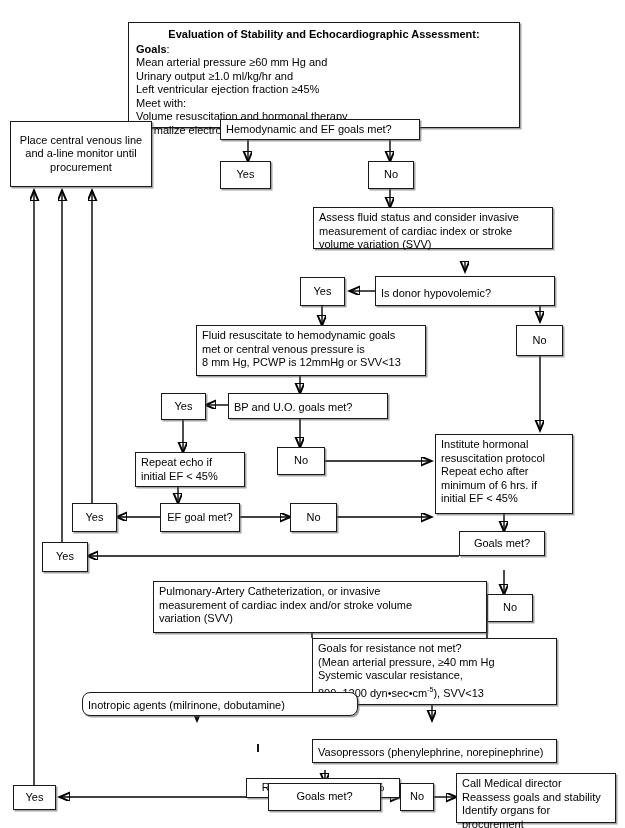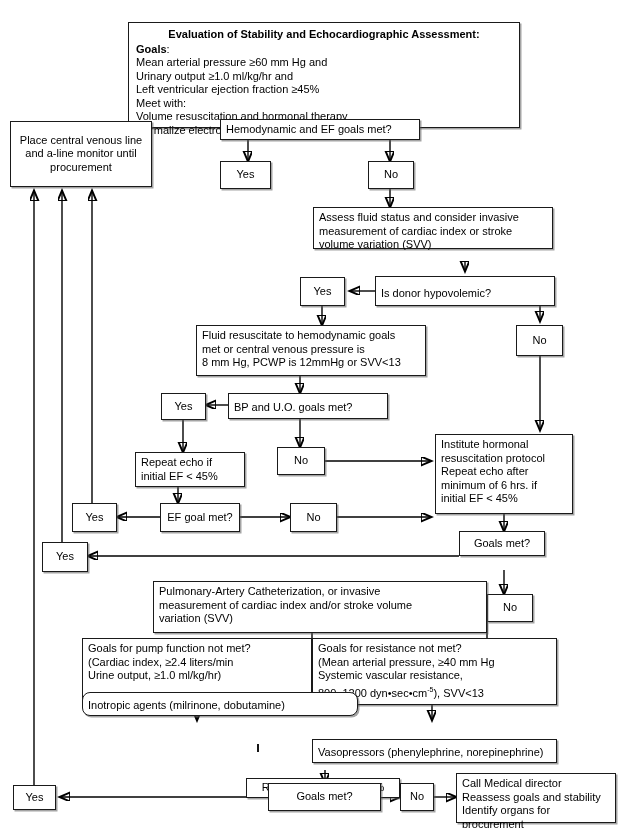--- a/index.html
+++ b/index.html
@@ -205,25 +205,20 @@
   <div class="node ctr" style="left:487px;top:594px;width:46px;height:28px;">
     <span class="txt">No</span>
   </div>
 
   <div class="node lft" style="left:153px;top:581px;width:334px;height:52px;">
     <span class="txt">Pulmonary-Artery Catheterization, or invasive
 measurement of cardiac index and/or stroke volume
 variation (SVV)</span>
   </div>
 
-  <div class="node lft" style="left:82px;top:638px;width:230px;height:67px;">
-    <span class="txt">Goals for pump function not met?
-(Cardiac index, ≥2.4 liters/min
-Urine output, ≥1.0 ml/kg/hr)</span>
-  </div>
 
   <div class="node lft" style="left:312px;top:638px;width:245px;height:67px;">
     <span class="txt"><span>Goals for resistance not met?</span><br><span>(Mean arterial pressure, ≥40 mm Hg</span><br><span>Systemic vascular resistance,</span><br><span>800–1200 dyn•sec•cm</span><sup>-5</sup><span>), SVV&lt;13</span></span>
   </div>
 
   <div class="node lft" style="left:82px;top:692px;width:276px;height:24px;border-radius:8px;">
     <span class="txt" style="line-height:19px;">Inotropic agents (milrinone, dobutamine)</span>
   </div>
 
   <div class="node lft" style="left:312px;top:720px;width:245px;height:24px;margin-top:19px;">

